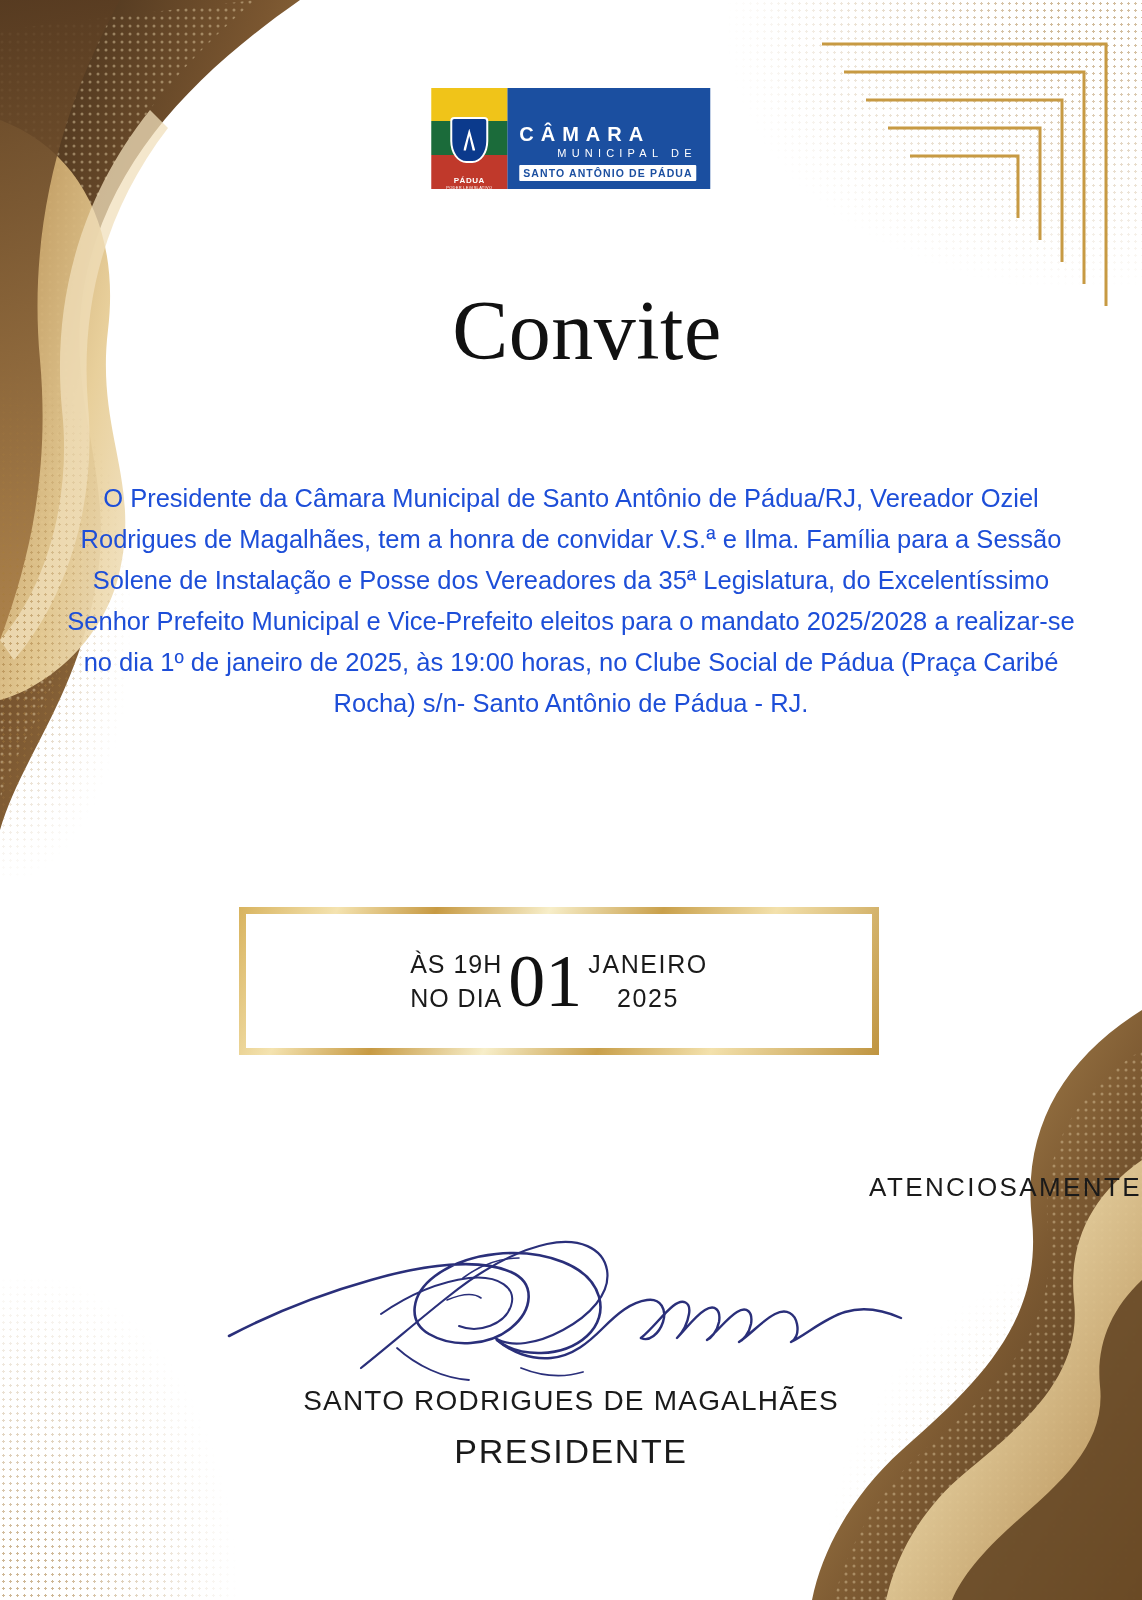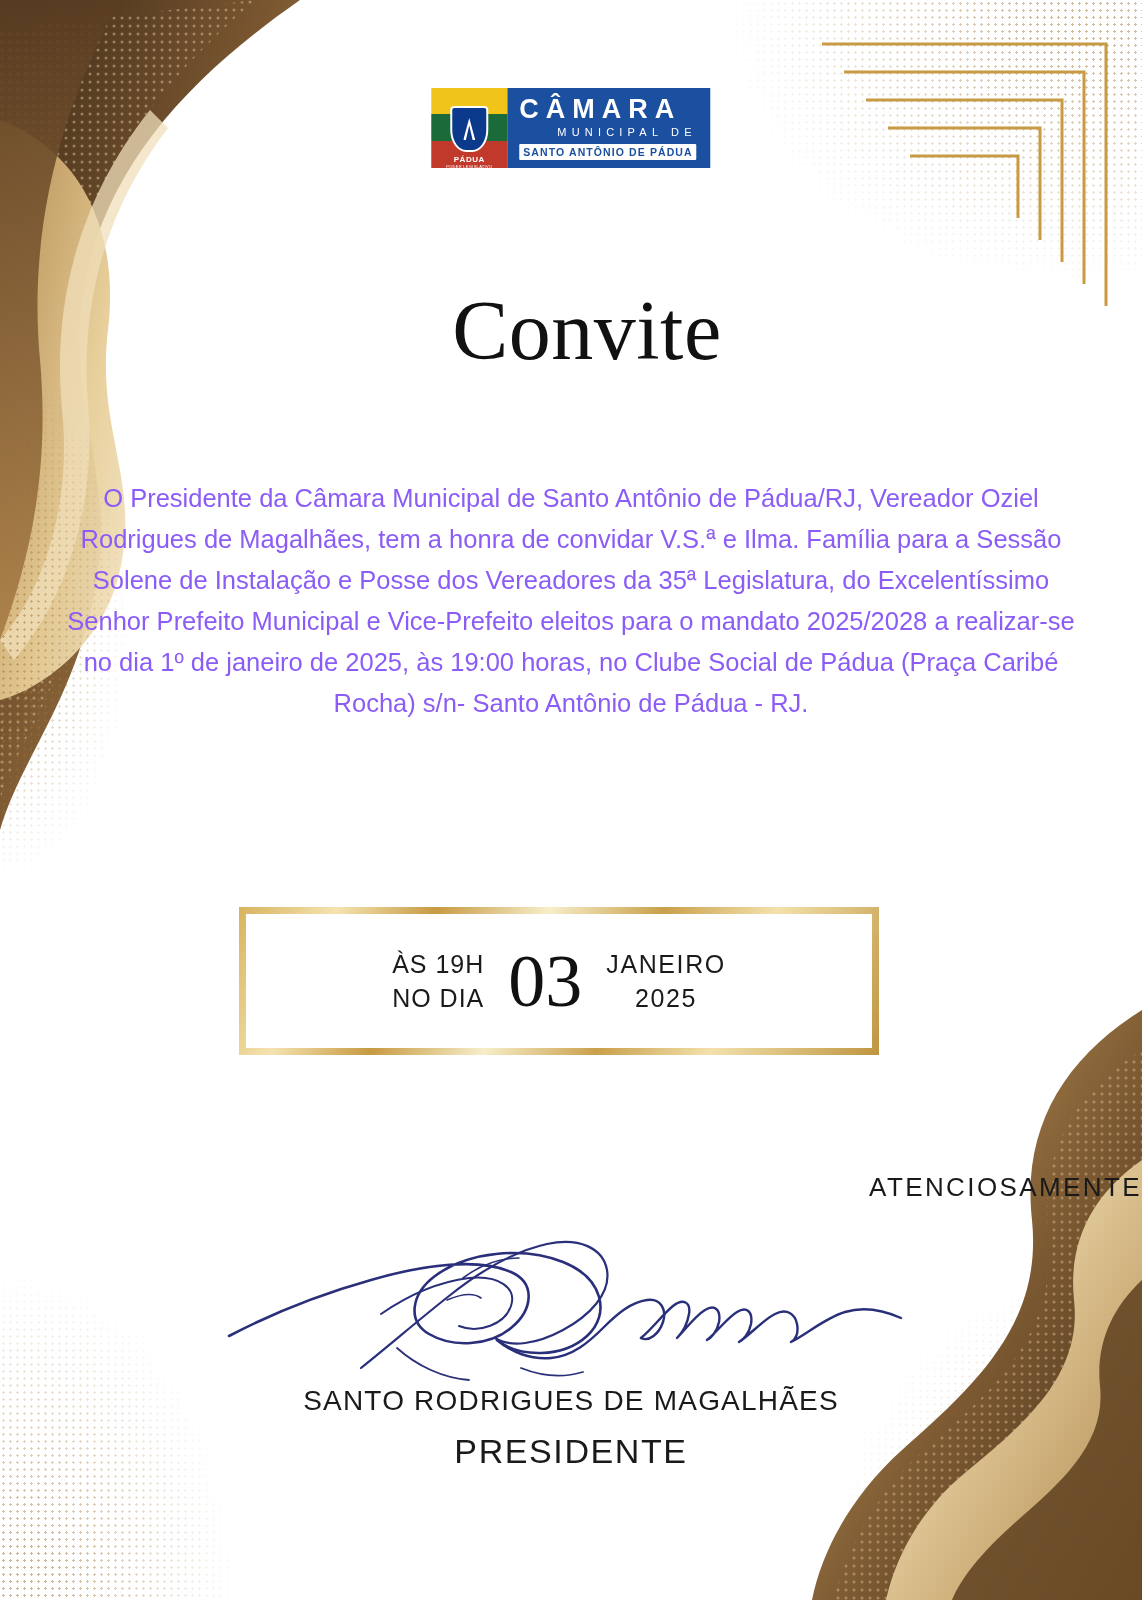--- a/index.html
+++ b/index.html
@@ -127,24 +127,25 @@
     letter-spacing: 0.3px;
   }
   .logo-main {
     background: #1b4fa0;
     color: #ffffff;
     padding: 8px 14px 8px 12px;
     min-width: 200px;
     box-sizing: border-box;
   }
   .logo-camara {
-    font-size: 27px;
+    font-size: 20px;
     font-weight: bold;
     letter-spacing: 7px;
     line-height: 1;
+    margin-top: 28px;
   }
   .logo-municipal {
     font-size: 11px;
     letter-spacing: 5.2px;
     margin-top: 3px;
     text-align: right;
   }
   .logo-city {
     margin-top: 6px;
     background: #ffffff;
@@ -174,21 +175,21 @@
   
   .body-text {
     position: absolute;
     top: 478px;
     left: 50%;
     transform: translateX(-50%);
     width: 1012px;
     text-align: center;
     font-size: 25.5px;
     line-height: 41px;
-    color: #8b5cf6;
+    color: #1d4ed8;
   }
 
   
   .date-box {
     position: absolute;
     top: 907px;
     left: 239px;
     width: 640px;
     height: 148px;
     box-sizing: border-box;
@@ -196,21 +197,20 @@
     background:
       linear-gradient(115deg,#d8b35e 0%, #f4e3b0 14%, #c79a43 28%, #f7eec9 44%, #c9a04b 60%, #f3e1ac 76%, #bf9440 100%);
   }
   .date-box-inner {
     width: 100%;
     height: 100%;
     background: #ffffff;
     display: flex;
     align-items: center;
     justify-content: center;
-    gap: 18px;
   }
   .date-left {
     text-align: right;
     font-size: 25px;
     line-height: 34px;
     letter-spacing: 1px;
     color: #1a1a1a;
   }
   .date-number {
     font-family: "Liberation Serif", serif;
@@ -360,21 +360,21 @@
   <div class="title">Convite</div>
 
   <div class="body-text">O Presidente da Câmara Municipal de Santo Antônio de Pádua/RJ, Vereador Oziel Rodrigues de Magalhães, tem a honra de convidar V.S.ª e Ilma. Família para a Sessão Solene de Instalação e Posse dos Vereadores da 35ª Legislatura, do Excelentíssimo Senhor Prefeito Municipal e Vice-Prefeito eleitos para o mandato 2025/2028 a realizar-se no dia 1º de janeiro de 2025, às 19:00 horas, no Clube Social de Pádua (Praça Caribé Rocha) s/n- Santo Antônio de Pádua - RJ.</div>
 
   <div class="date-box">
     <div class="date-box-inner">
       <div class="date-left">
         <div>ÀS 19H</div>
         <div>NO DIA</div>
       </div>
-      <div class="date-number">03</div>
+      <div class="date-number">01</div>
       <div class="date-right">
         <div>JANEIRO</div>
         <div>2025</div>
       </div>
     </div>
   </div>
 
   <div class="sign-greeting">ATENCIOSAMENTE</div>
 
   <div class="signature">

